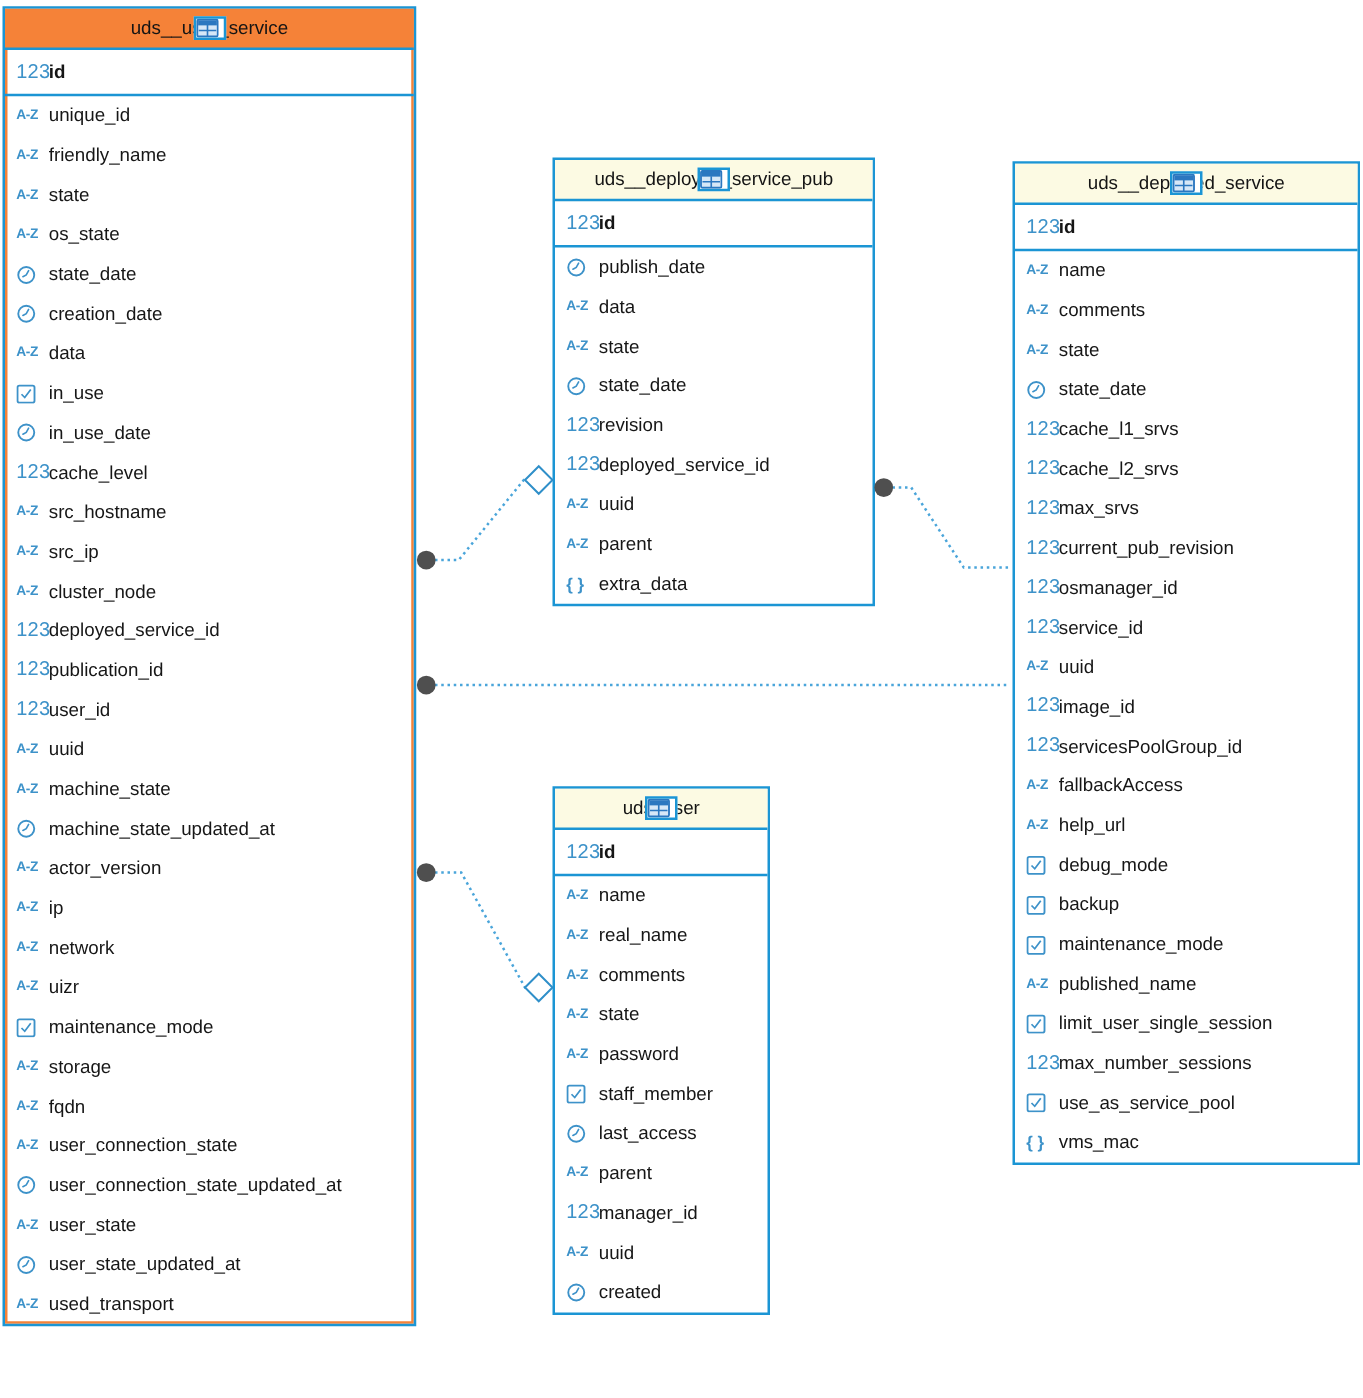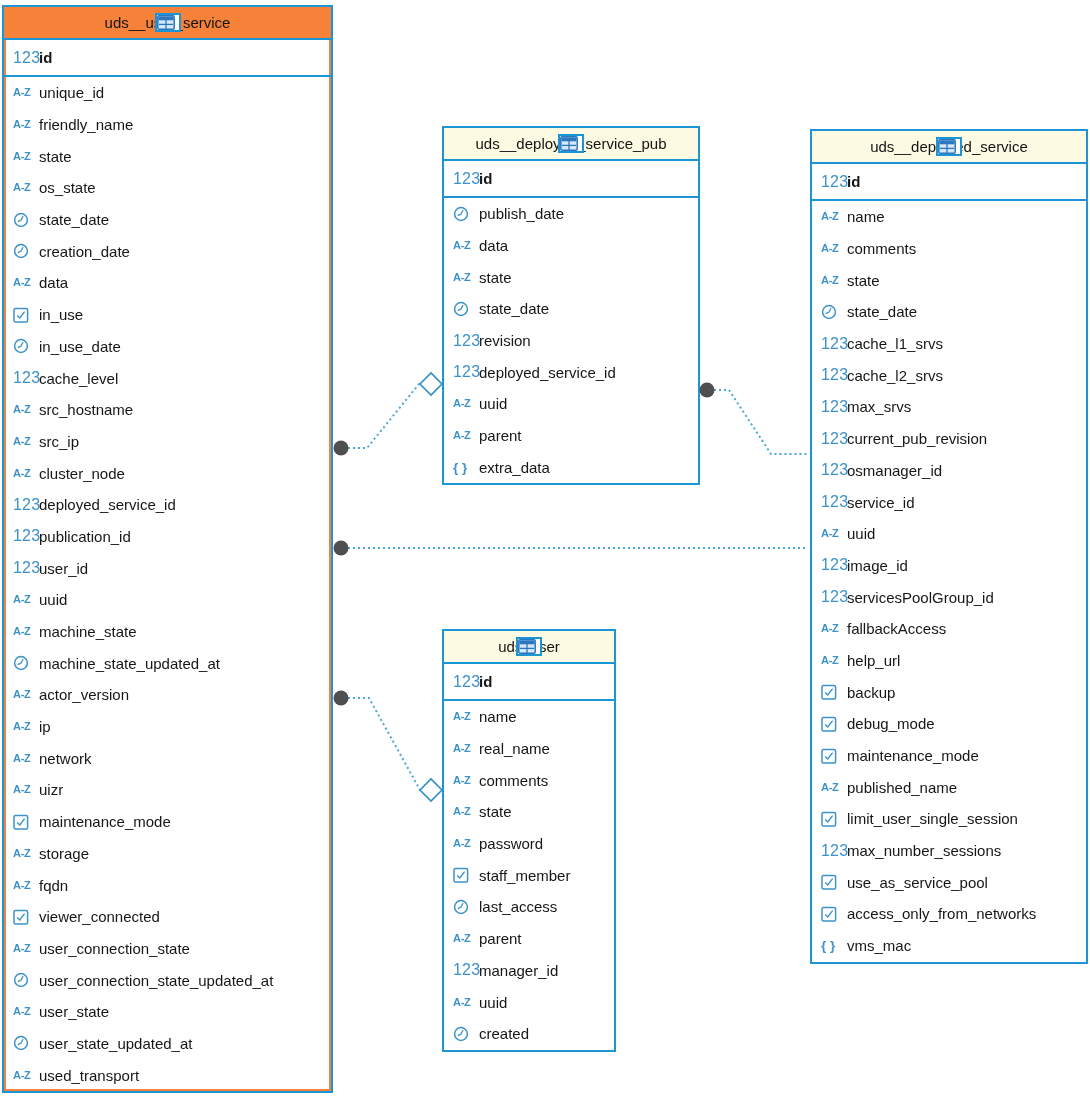--- a/index.html
+++ b/index.html
@@ -187,29 +187,20 @@
       </div>
       <div class="row">
         <span class="dt-icon text">A-Z</span>
         <span class="cname">storage</span>
       </div>
       <div class="row">
         <span class="dt-icon text">A-Z</span>
         <span class="cname">fqdn</span>
       </div>
       <div class="row">
-        <span class="dt-icon bool">
-          <svg width="16" height="16" viewBox="0 0 16 16">
-            <rect x="1" y="1.5" width="13.6" height="13.6" rx="1.5" fill="none" stroke="#3d92c9" stroke-width="1.5"></rect>
-            <path d="M4.2 8.4 L6.8 11 L11.6 4.6" fill="none" stroke="#3d92c9" stroke-width="1.4"></path>
-          </svg>
-        </span>
-        <span class="cname">viewer_connected</span>
-      </div>
-      <div class="row">
         <span class="dt-icon text">A-Z</span>
         <span class="cname">user_connection_state</span>
       </div>
       <div class="row">
         <span class="dt-icon date">
           <svg width="16" height="16" viewBox="0 0 16 16">
             <circle cx="8" cy="8" r="6.4" fill="none" stroke="#3d92c9" stroke-width="1.5"></circle>
             <path d="M9.9 4.5 L8 8 L5.3 9.4" fill="none" stroke="#3d92c9" stroke-width="1.3" stroke-linecap="round"></path>
           </svg>
         </span>
@@ -453,38 +444,38 @@
         <span class="dt-icon text">A-Z</span>
         <span class="cname">help_url</span>
       </div>
       <div class="row">
         <span class="dt-icon bool">
           <svg width="16" height="16" viewBox="0 0 16 16">
             <rect x="1" y="1.5" width="13.6" height="13.6" rx="1.5" fill="none" stroke="#3d92c9" stroke-width="1.5"></rect>
             <path d="M4.2 8.4 L6.8 11 L11.6 4.6" fill="none" stroke="#3d92c9" stroke-width="1.4"></path>
           </svg>
         </span>
+        <span class="cname">debug_mode</span>
+      </div>
+      <div class="row">
+        <span class="dt-icon bool">
+          <svg width="16" height="16" viewBox="0 0 16 16">
+            <rect x="1" y="1.5" width="13.6" height="13.6" rx="1.5" fill="none" stroke="#3d92c9" stroke-width="1.5"></rect>
+            <path d="M4.2 8.4 L6.8 11 L11.6 4.6" fill="none" stroke="#3d92c9" stroke-width="1.4"></path>
+          </svg>
+        </span>
         <span class="cname">backup</span>
       </div>
       <div class="row">
         <span class="dt-icon bool">
           <svg width="16" height="16" viewBox="0 0 16 16">
             <rect x="1" y="1.5" width="13.6" height="13.6" rx="1.5" fill="none" stroke="#3d92c9" stroke-width="1.5"></rect>
             <path d="M4.2 8.4 L6.8 11 L11.6 4.6" fill="none" stroke="#3d92c9" stroke-width="1.4"></path>
           </svg>
         </span>
-        <span class="cname">debug_mode</span>
-      </div>
-      <div class="row">
-        <span class="dt-icon bool">
-          <svg width="16" height="16" viewBox="0 0 16 16">
-            <rect x="1" y="1.5" width="13.6" height="13.6" rx="1.5" fill="none" stroke="#3d92c9" stroke-width="1.5"></rect>
-            <path d="M4.2 8.4 L6.8 11 L11.6 4.6" fill="none" stroke="#3d92c9" stroke-width="1.4"></path>
-          </svg>
-        </span>
         <span class="cname">maintenance_mode</span>
       </div>
       <div class="row">
         <span class="dt-icon text">A-Z</span>
         <span class="cname">published_name</span>
       </div>
       <div class="row">
         <span class="dt-icon bool">
           <svg width="16" height="16" viewBox="0 0 16 16">
             <rect x="1" y="1.5" width="13.6" height="13.6" rx="1.5" fill="none" stroke="#3d92c9" stroke-width="1.5"></rect>
@@ -498,29 +489,20 @@
         <span class="cname">max_number_sessions</span>
       </div>
       <div class="row">
         <span class="dt-icon bool">
           <svg width="16" height="16" viewBox="0 0 16 16">
             <rect x="1" y="1.5" width="13.6" height="13.6" rx="1.5" fill="none" stroke="#3d92c9" stroke-width="1.5"></rect>
             <path d="M4.2 8.4 L6.8 11 L11.6 4.6" fill="none" stroke="#3d92c9" stroke-width="1.4"></path>
           </svg>
         </span>
         <span class="cname">use_as_service_pool</span>
-      </div>
-      <div class="row">
-        <span class="dt-icon bool">
-          <svg width="16" height="16" viewBox="0 0 16 16">
-            <rect x="1" y="1.5" width="13.6" height="13.6" rx="1.5" fill="none" stroke="#3d92c9" stroke-width="1.5"></rect>
-            <path d="M4.2 8.4 L6.8 11 L11.6 4.6" fill="none" stroke="#3d92c9" stroke-width="1.4"></path>
-          </svg>
-        </span>
-        <span class="cname">access_only_from_networks</span>
       </div>
       <div class="row">
         <span class="dt-icon json">{ }</span>
         <span class="cname">vms_mac</span>
       </div>
     </div>
     <svg id="connector-layer" width="1090" height="1118">
       <path d="M348,448 H367 L419,384 H421" class="conn"></path>
       <polygon points="420,384 431,373 442,384 431,395" class="diamond"></polygon>
       <circle cx="341" cy="448" r="7.5" class="dot"></circle>

